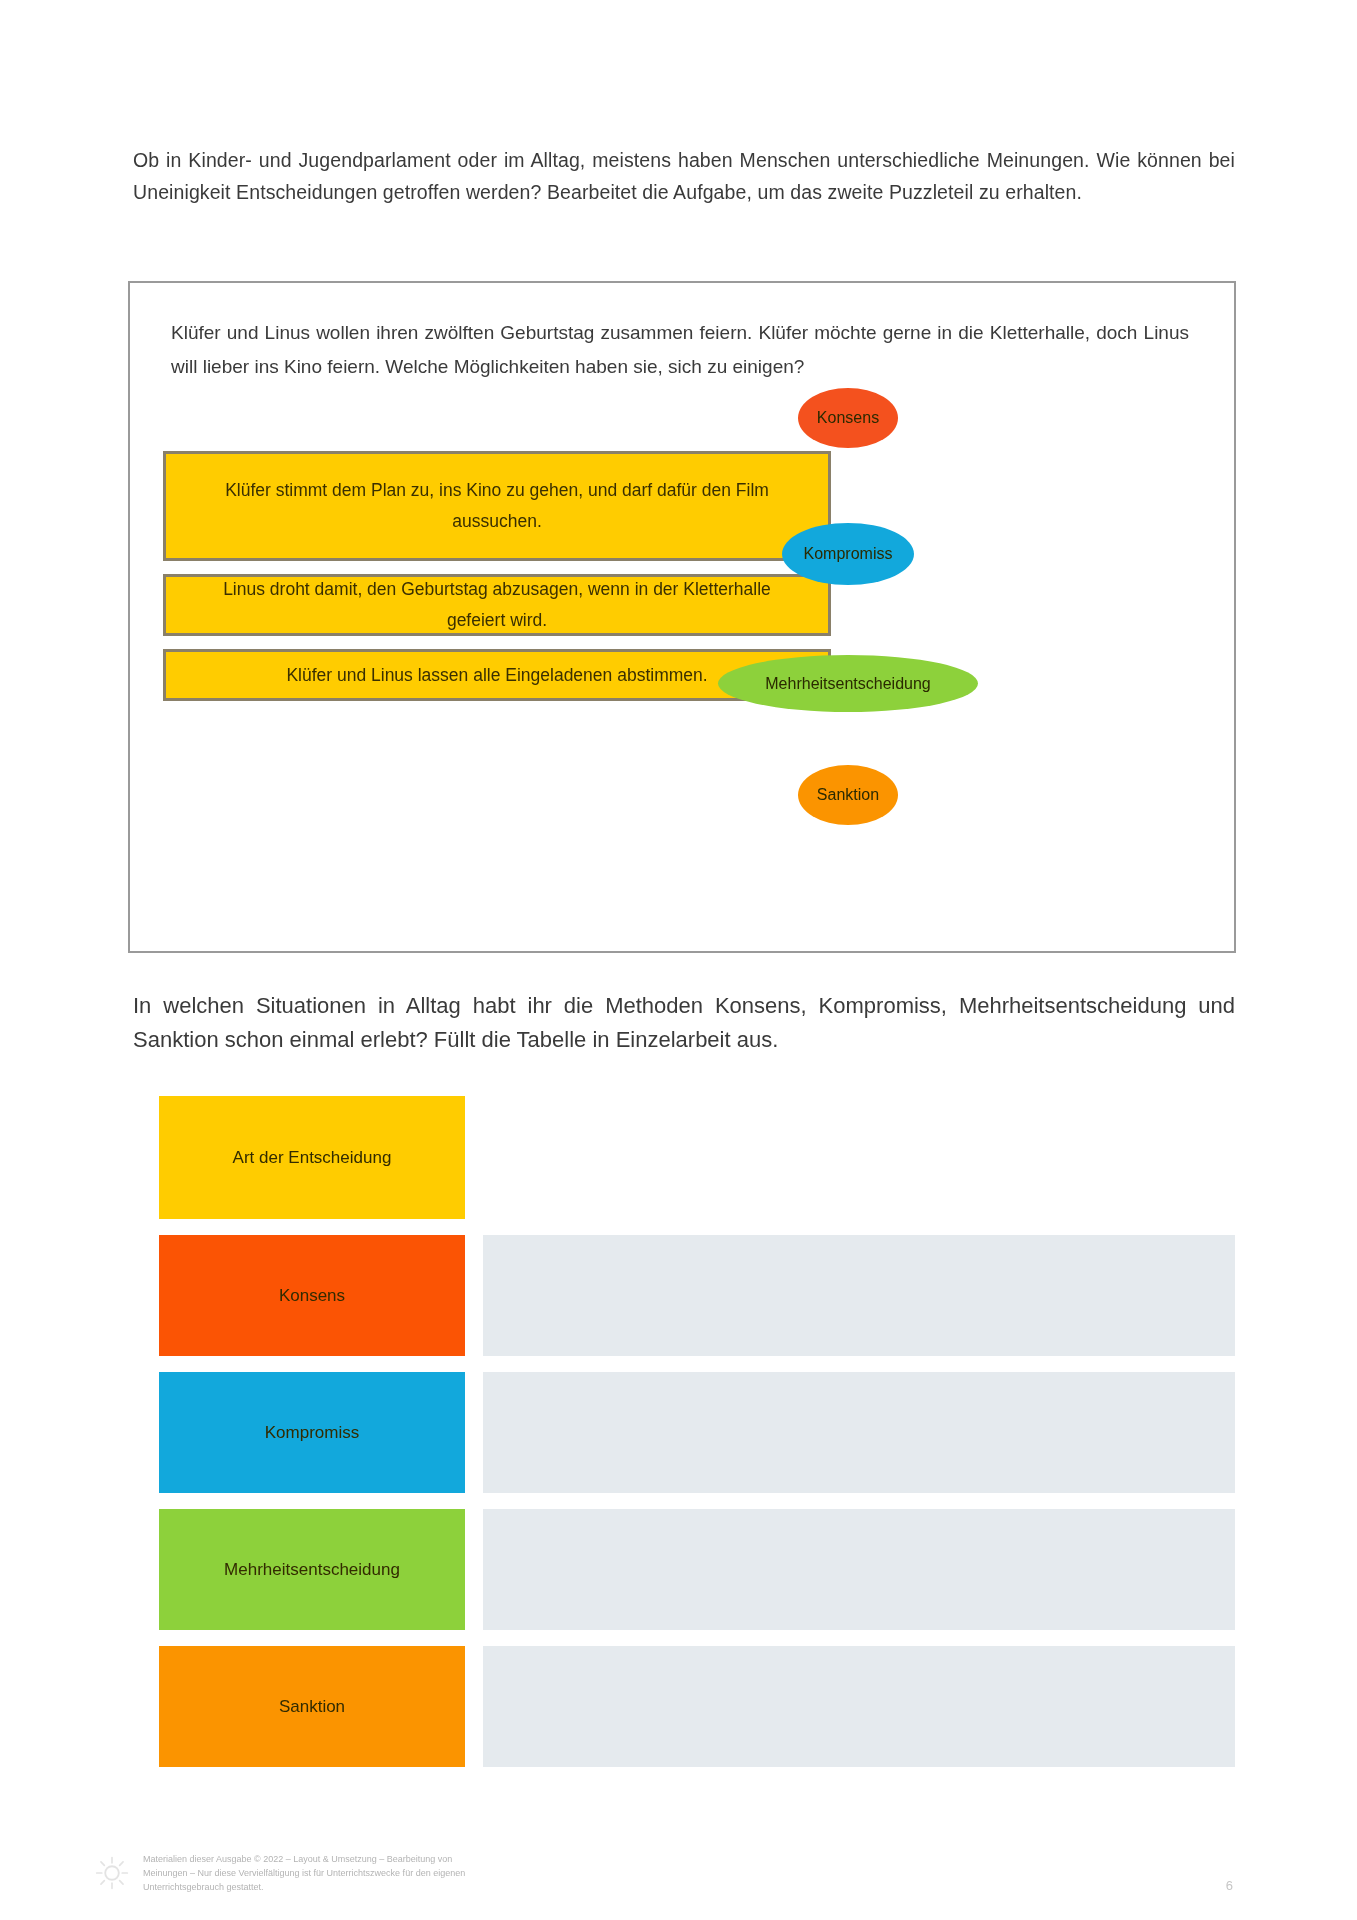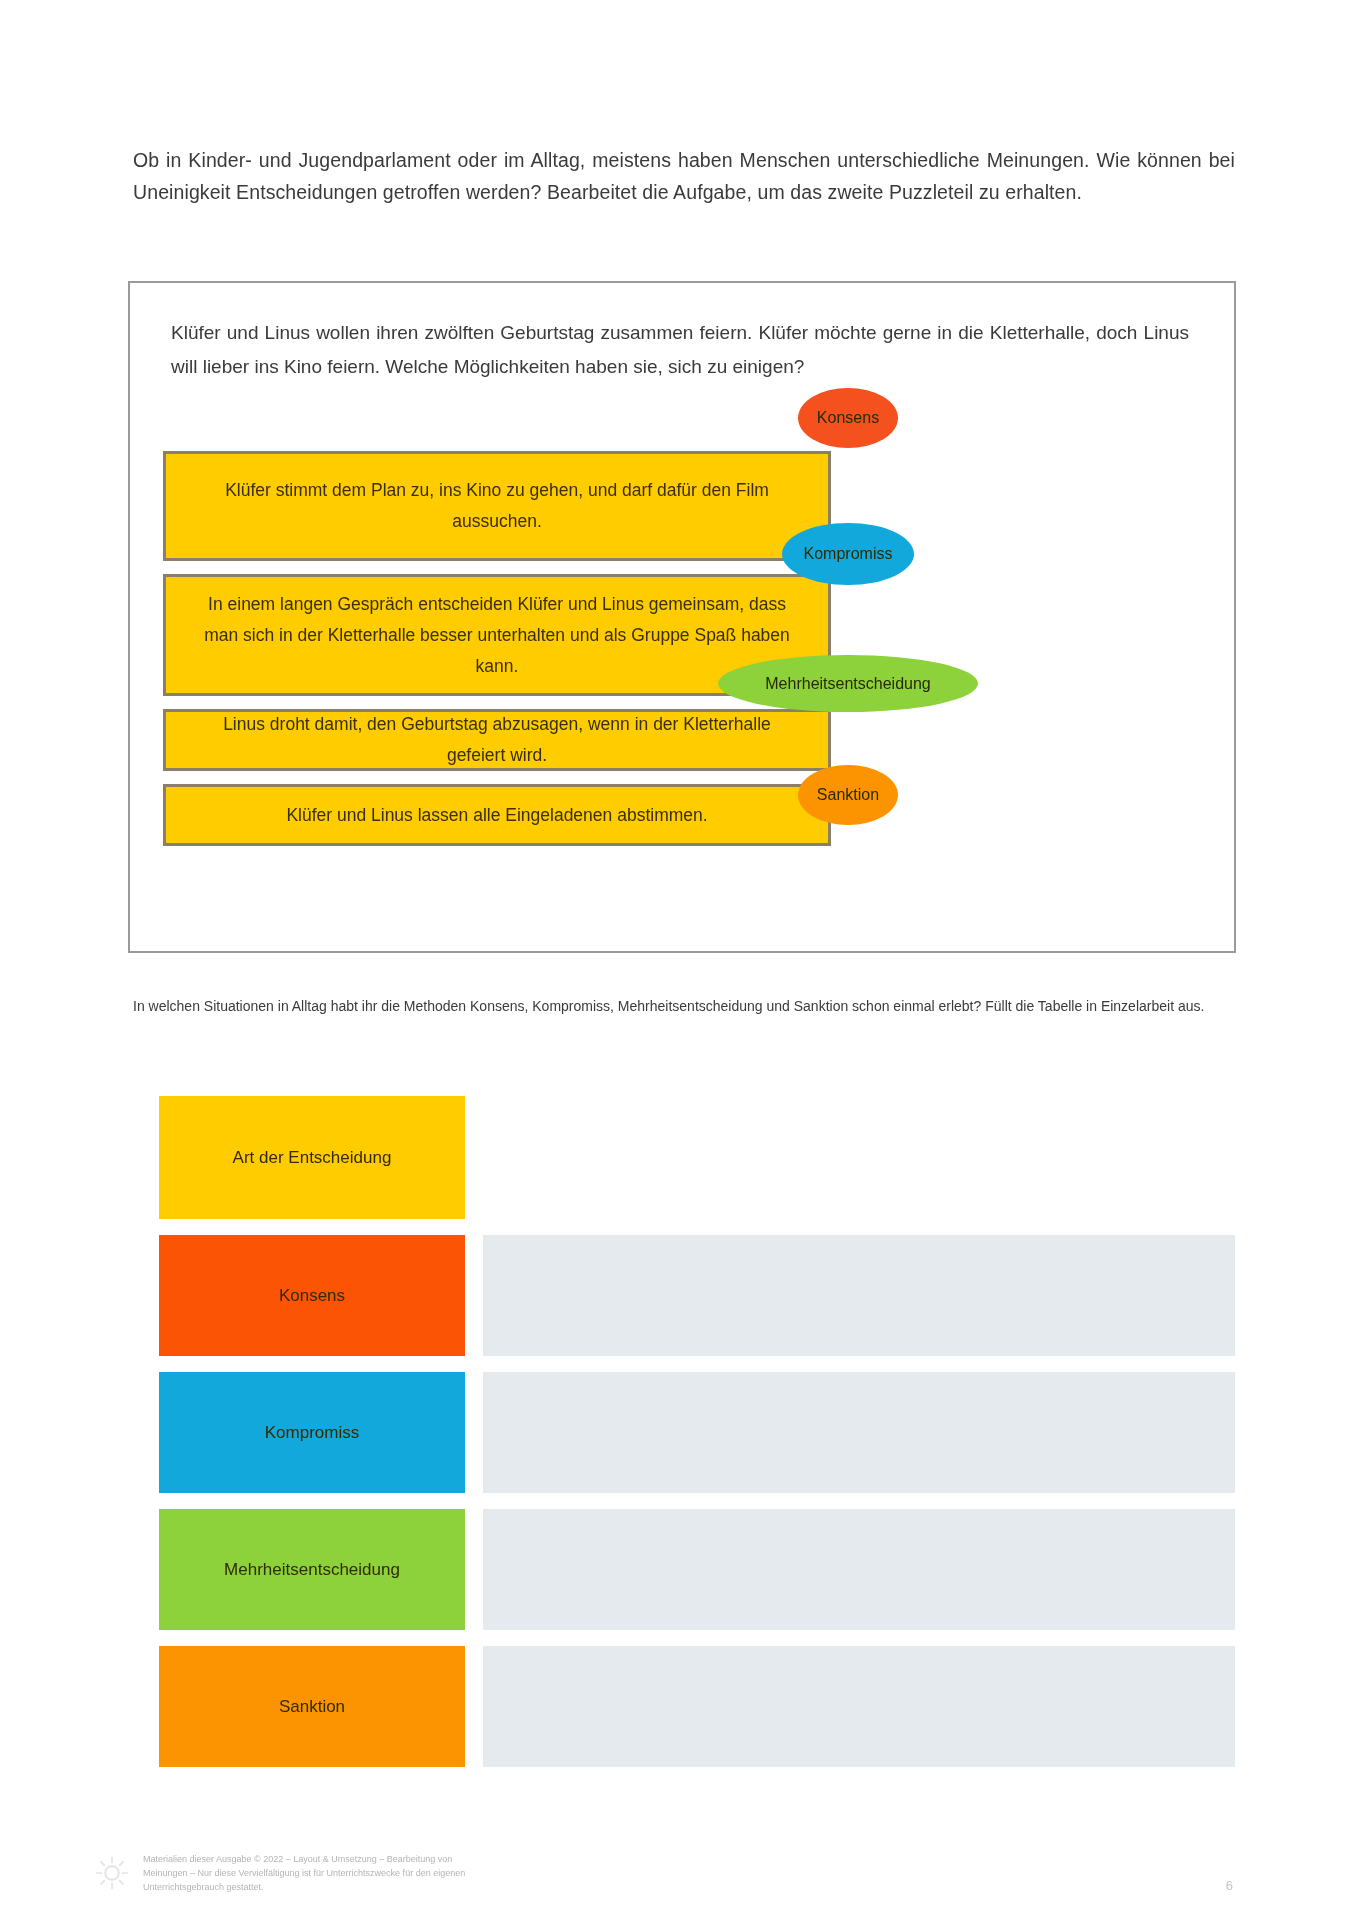--- a/index.html
+++ b/index.html
@@ -76,21 +76,21 @@
     text-align: center;
     display: flex;
     align-items: center;
     justify-content: center;
     padding: 6px 30px;
     margin-bottom: 13px;
   }
   .opt-1 { height: 110px; }
   .opt-2 { height: 122px; }
   .opt-3 { height: 62px; }
-  .opt-4 { height: 62px; margin-bottom: 0; }
+  .opt-4 { height: 52px; margin-bottom: 0; }
 
   
   .ellipse {
     position: absolute;
     display: flex;
     align-items: center;
     justify-content: center;
     border-radius: 50%;
     font-size: 16px;
     color: #2a2a00;
@@ -113,21 +113,21 @@
     left: 668px; top: 482px;
     width: 100px; height: 60px;
   }
 
   
   .prompt2 {
     position: absolute;
     left: 133px;
     top: 973px;
     width: 1102px;
-    font-size: 14px;
+    font-size: 22px;
     line-height: 34px;
     text-align: justify;
     color: #3a3a3a;
   }
 
   
   .tbl {
     position: absolute;
     left: 131px;
     top: 1080px;
@@ -202,21 +202,20 @@
 <div class="page">
 
   <div class="intro">Ob in Kinder- und Jugendparlament oder im Alltag, meistens haben Menschen unterschiedliche Meinungen. Wie können bei Uneinigkeit Entscheidungen getroffen werden? Bearbeitet die Aufgabe, um das zweite Puzzleteil zu erhalten.</div>
 
   <div class="scenario-box">
 
     <div class="scenario-question">Klüfer und Linus wollen ihren zwölften Geburtstag zusammen feiern. Klüfer möchte gerne in die Kletterhalle, doch Linus will lieber ins Kino feiern. Welche Möglichkeiten haben sie, sich zu einigen?</div>
 
     <div class="options">
       <div class="opt opt-1">Klüfer stimmt dem Plan zu, ins Kino zu gehen, und darf dafür den Film aussuchen.</div>
-      <div class="opt opt-2">In einem langen Gespräch entscheiden Klüfer und Linus gemeinsam, dass man sich in der Kletterhalle besser unterhalten und als Gruppe Spaß haben kann.</div>
       <div class="opt opt-3">Linus droht damit, den Geburtstag abzusagen, wenn in der Kletterhalle gefeiert wird.</div>
       <div class="opt opt-4">Klüfer und Linus lassen alle Eingeladenen abstimmen.</div>
     </div>
 
     <div class="ellipse el-konsens" style="background: rgb(244, 81, 30);">Konsens</div>
     <div class="ellipse el-kompromiss" style="background: rgb(18, 168, 220);">Kompromiss</div>
     <div class="ellipse el-mehrheit" style="background: rgb(141, 209, 59);">Mehrheitsentscheidung</div>
     <div class="ellipse el-sanktion" style="background: rgb(251, 148, 0);">Sanktion</div>
   </div>
 

